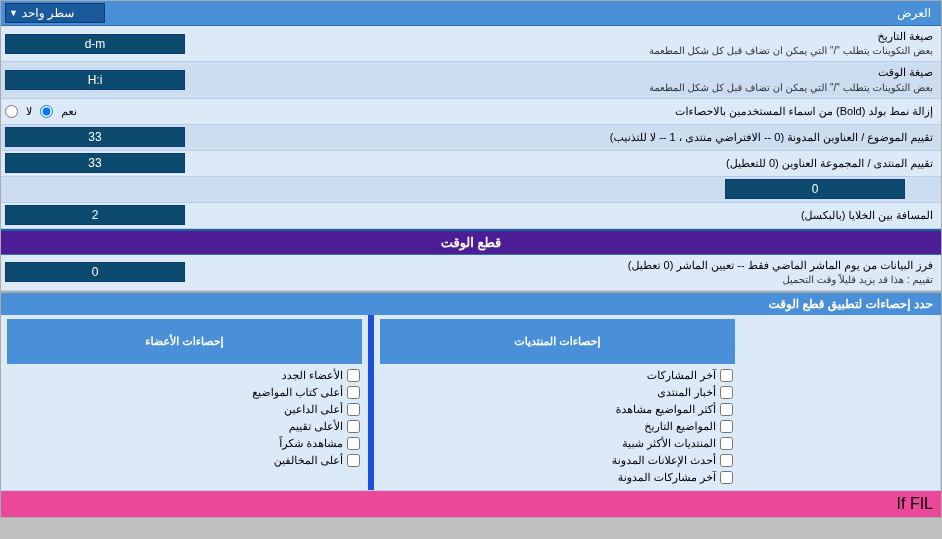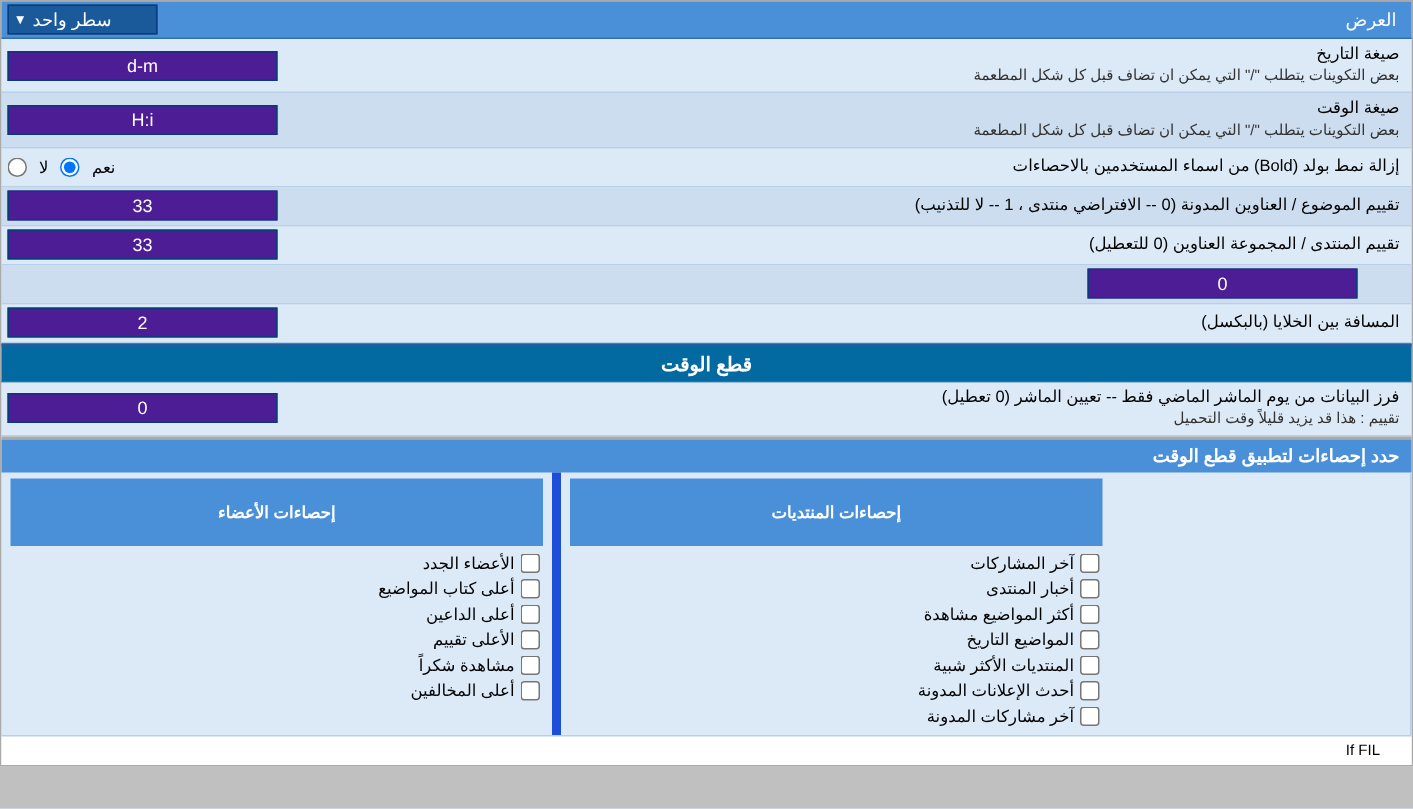--- a/index.html
+++ b/index.html
@@ -84,21 +84,21 @@
     }
     .form-row-input {
       width: 220px;
       min-width: 220px;
       display: flex;
       align-items: center;
       justify-content: flex-end;
       padding: 2px 4px;
     }
     .input-field {
-      background: #4c1d95;
+      background: #0c4a6e;
       color: #fff;
       border: 1px solid #0a3a7a;
       padding: 2px 6px;
       font-size: 12px;
       width: 180px;
       text-align: center;
       direction: ltr;
     }
     .radio-group {
       display: flex;
@@ -110,21 +110,21 @@
     .radio-label {
       font-size: 11px;
       color: #000;
     }
     .radio-input {
       cursor: pointer;
     }
 
     
     .section-header {
-      background: #0369a1;
+      background: #4c1d95;
       color: #fff;
       font-weight: bold;
       font-size: 13px;
       text-align: center;
       padding: 4px 24px;
       border-top: 2px solid #2060a0;
       border-bottom: 1px solid #3070b0;
     }
 
     
@@ -336,16 +336,16 @@
           </div>
           <div class="checkbox-item">
             <input type="checkbox" style="">
             <span>أعلى المخالفين</span>
           </div>
         </div>
 
       </div>
     </div>
 
-    <div style="padding: 4px 21px; font-size: 10px; color: #000; text-align: right; background: #ffffff; border-top: 1px solid #b8cfe8;">If FIL</div>
+    <div style="padding: 4px 8px; font-size: 16px; color: #000; text-align: right; background: #ec4899; border-top: 1px solid #b8cfe8;">If FIL</div>
   </div>
 
 </div>
 
 </body></html>

